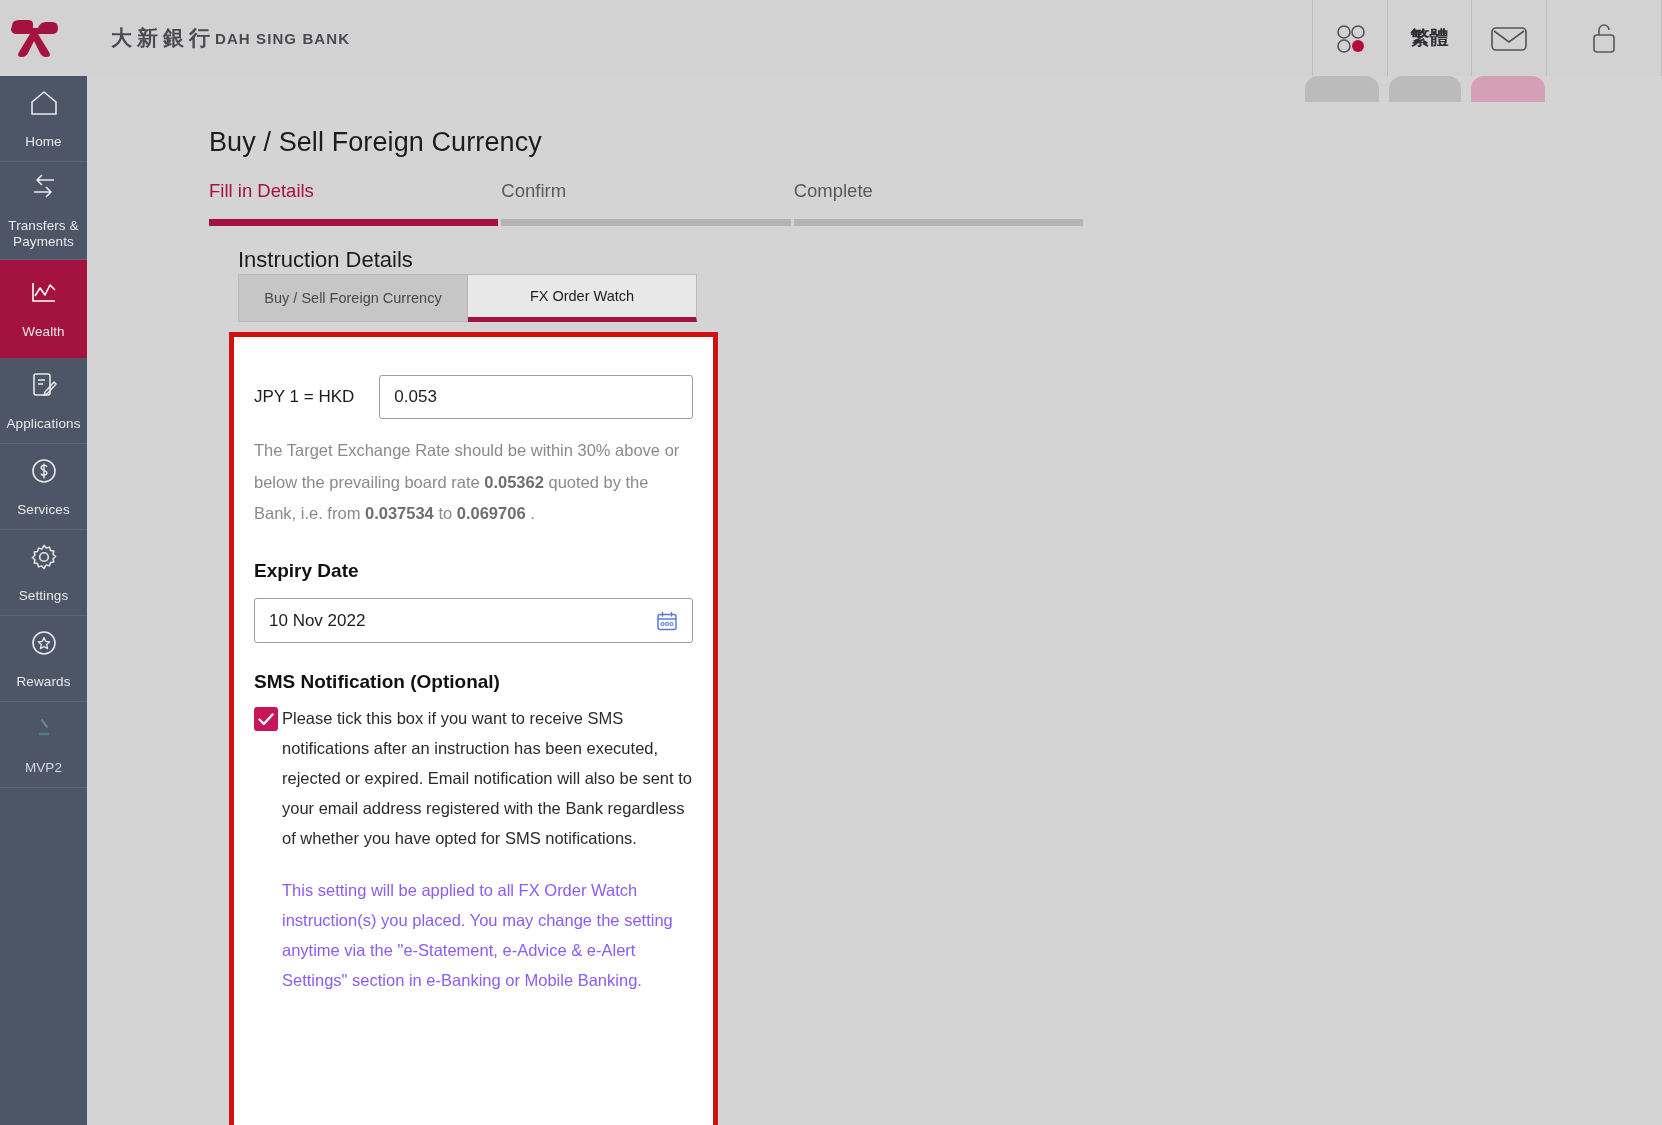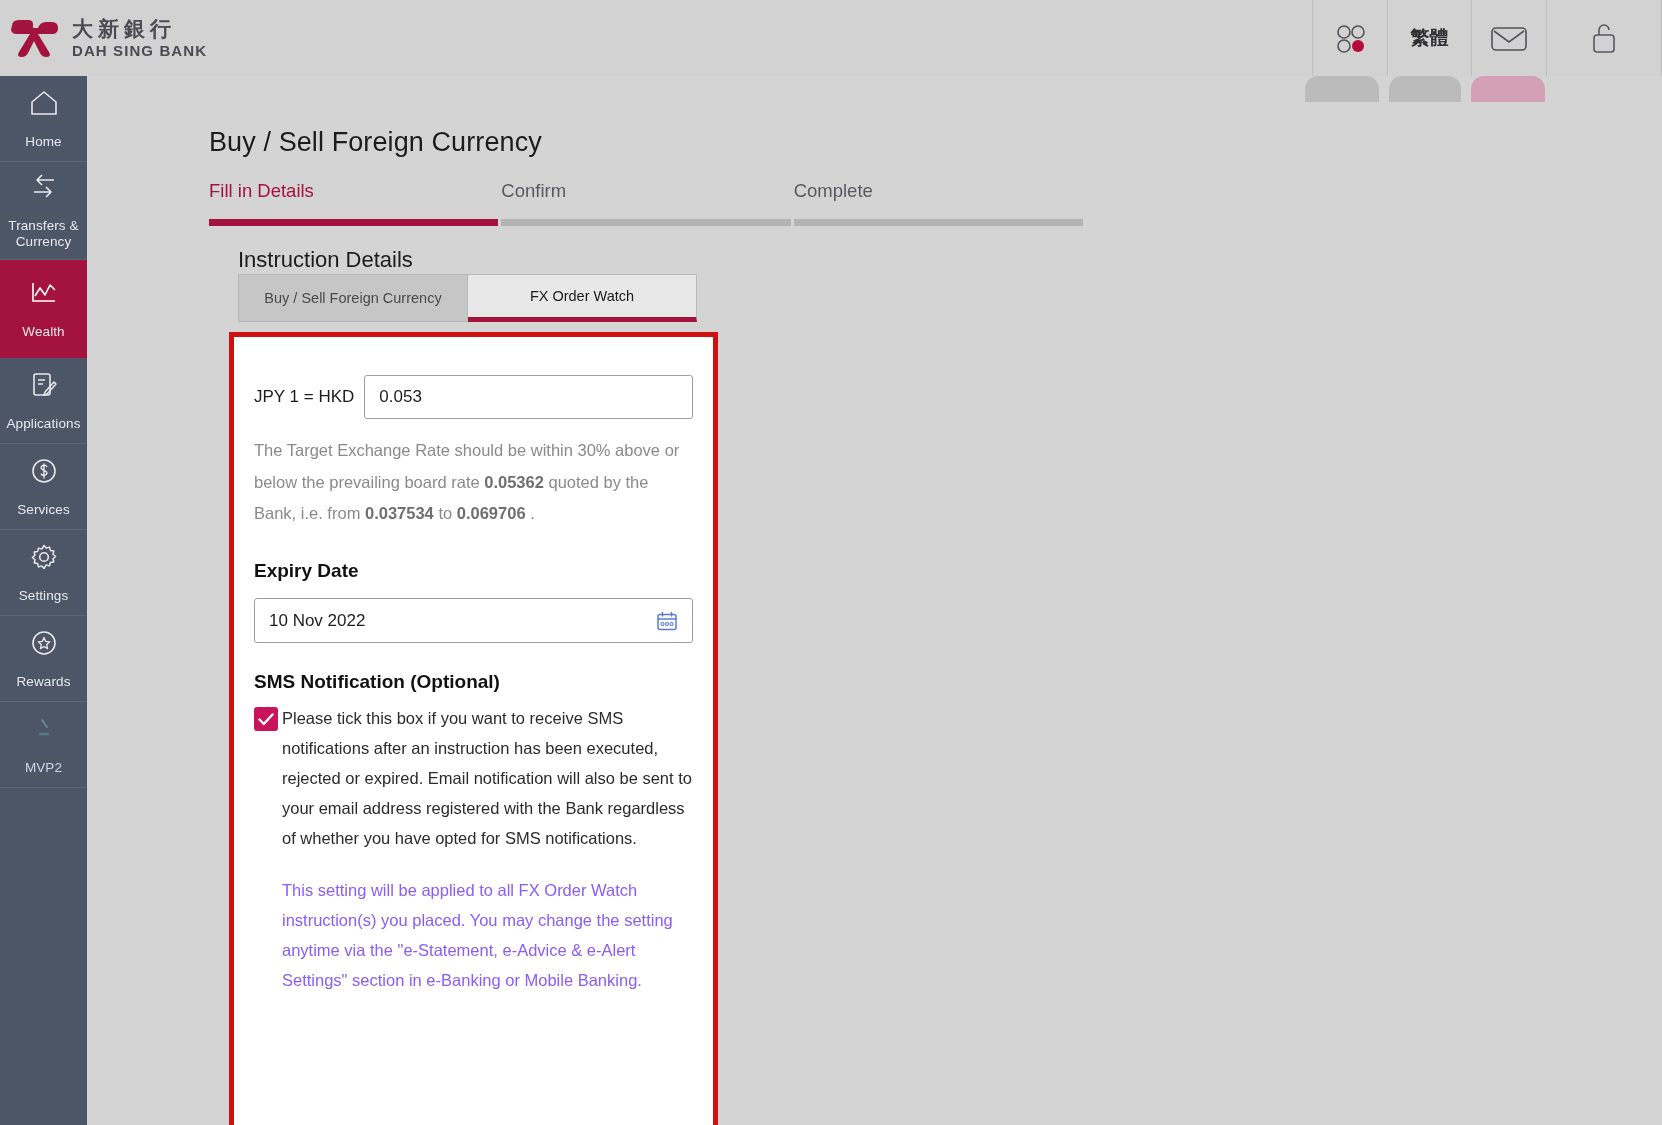--- a/index.html
+++ b/index.html
@@ -11,21 +11,21 @@
   }
   .page { position: relative; width: 1662px; height: 1125px; background: #d4d4d4; }
 
   
   .topbar {
     position: absolute; top: 0; left: 0; width: 1662px; height: 76px;
     background: #d2d2d2; display: flex; align-items: stretch;
   }
   .logo-wrap { display: flex; align-items: center; padding-left: 8px; gap: 12px; }
   .logo-mark { width: 52px; height: 40px; flex: none; }
-  .logo-text { display: flex; flex-direction: column; justify-content: center; line-height: 1; }
+  .logo-text { display: flex; justify-content: center; line-height: 1; margin-left: 39px; }
   .logo-cn {
     font-size: 21px; font-weight: bold; color: #4a4a52; letter-spacing: 5px;
     font-family: "DejaVu Sans", sans-serif;
   }
   .logo-en {
     font-size: 15px; font-weight: bold; color: #4a4a52; letter-spacing: 1.1px;
     margin-top: 3px;
   }
   .topbar-spacer { flex: 1; }
   .topbar-actions { display: flex; align-items: stretch; }
@@ -102,21 +102,21 @@
             border-bottom: 5px solid #a4123f; border-left: none; }
 
   
   .form-box {
     position: absolute; top: 240px; left: 117px;
     width: 489px; bottom: -40px;
     background: #ffffff; border: 5px solid #cf1111;
   }
   .fb-inner { padding: 18px 20px 0 20px; }
   .fb-h { font-size: 19px; font-weight: bold; color: #111; }
-  .rate-row { display: flex; align-items: center; margin-top: 20px; gap: 0; }
+  .rate-row { display: flex; align-items: center; margin-top: 20px; gap: 15px; }
   .rate-label { font-size: 17px; color: #1c1c1c; white-space: nowrap; padding-right: 10px; }
   .rate-input {
     flex: 1; height: 44px; border: 1px solid #9e9e9e; border-radius: 3px;
     font-size: 17px; color: #1c1c1c; padding: 0 14px;
     font-family: "Liberation Sans", sans-serif; background: #fff; outline: none;
   }
   .rate-note {
     margin-top: 16px; font-size: 16.5px; color: #8a8a8a; line-height: 1.92;
   }
   .rate-note b { color: #6f6f6f; font-weight: bold; }
@@ -201,21 +201,21 @@
 
     <div class="nav-item tall">
       <span class="nav-icon">
         <svg width="30" height="28" viewBox="0 0 30 28">
           <path d="M25 7 H8 L13 2 M8 7 L13 12" fill="none" stroke="#e7e9ec" stroke-width="1.6" stroke-linejoin="round"></path>
           <path d="M5 19 H22 L17 14 M22 19 L17 24" fill="none" stroke="#e7e9ec" stroke-width="1.6" stroke-linejoin="round"></path>
         </svg>
       </span>
       <span class="nav-label">
         <span>Transfers &amp;</span><br>
-        <span>Currency</span>
+        <span>Payments</span>
       </span>
     </div>
 
     <div class="nav-item active tall">
       <span class="nav-icon">
         <svg width="32" height="28" viewBox="0 0 32 28">
           <path d="M5 4 V22 H27" fill="none" stroke="#fff" stroke-width="1.6"></path>
           <path d="M7 17 L12 9 L17 16 L22 6 L27 11" fill="none" stroke="#fff" stroke-width="1.6" stroke-linejoin="round"></path>
         </svg>
       </span>

